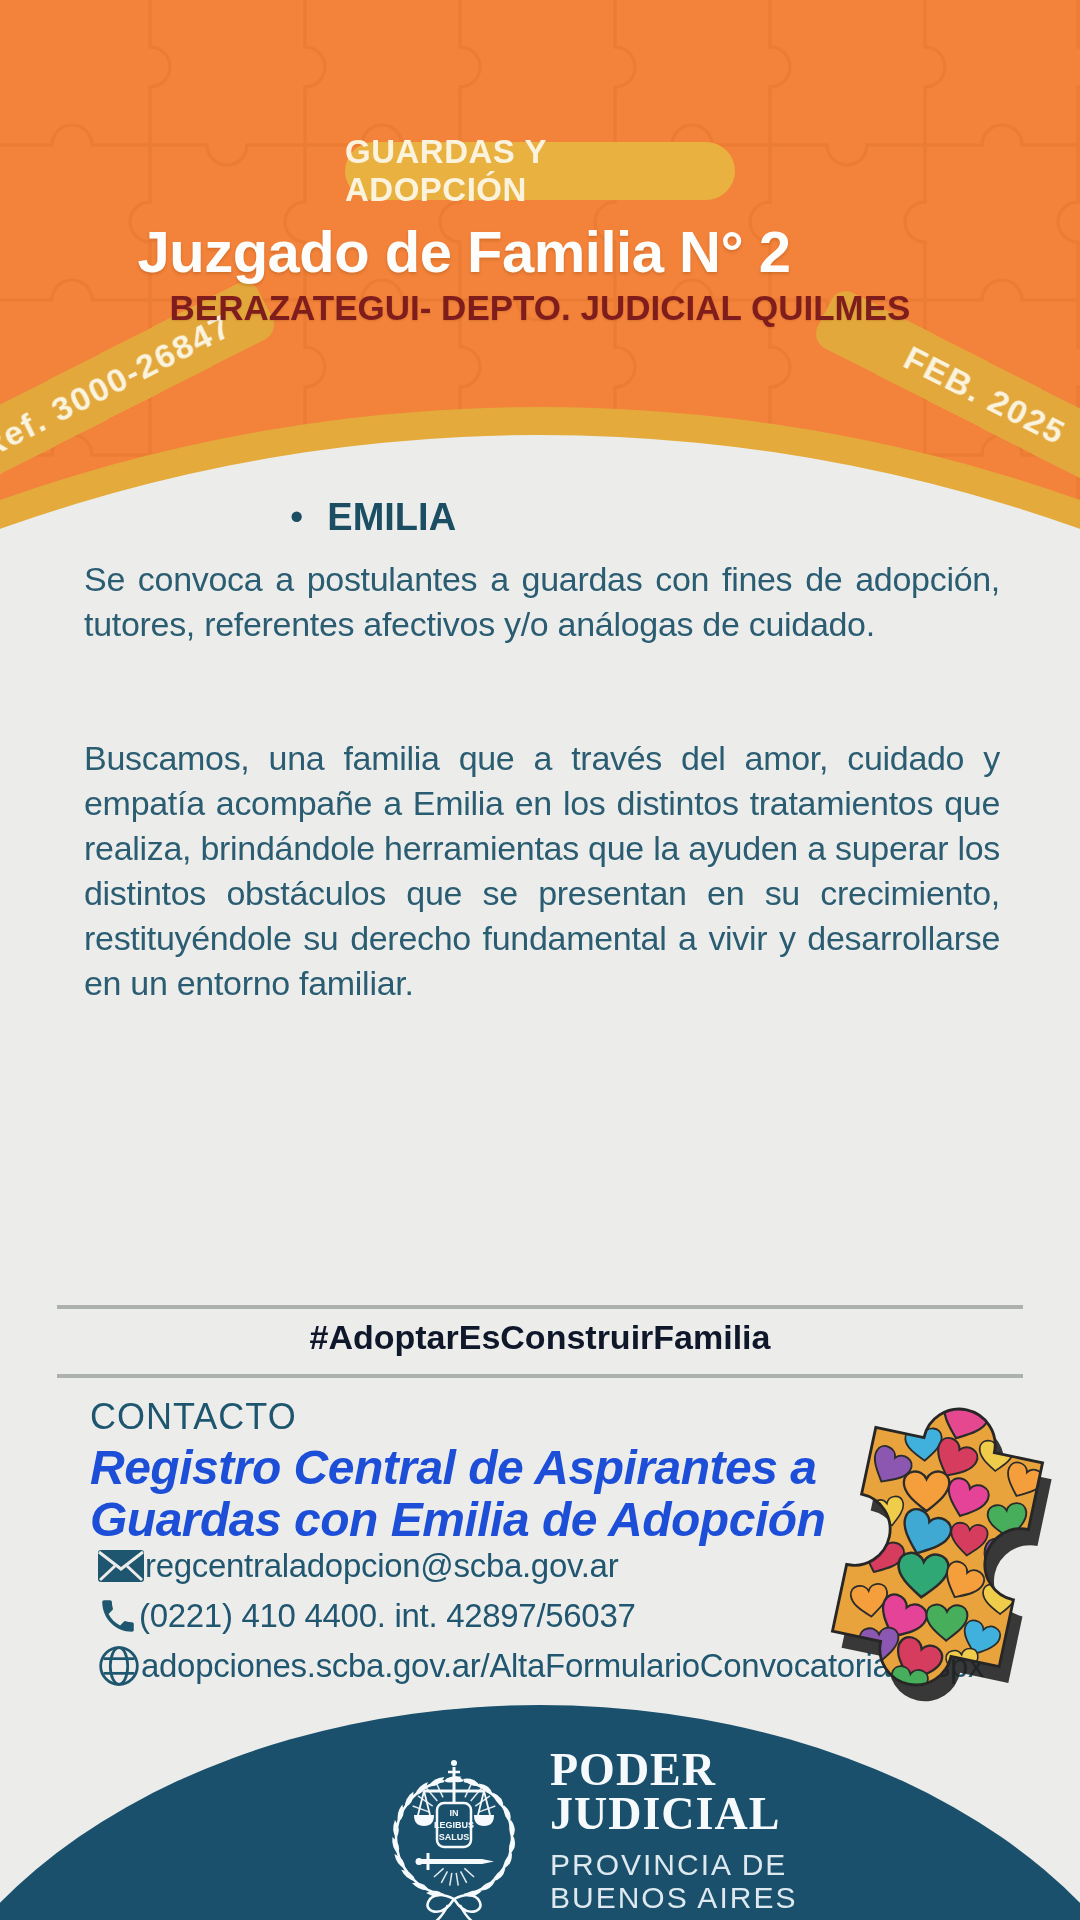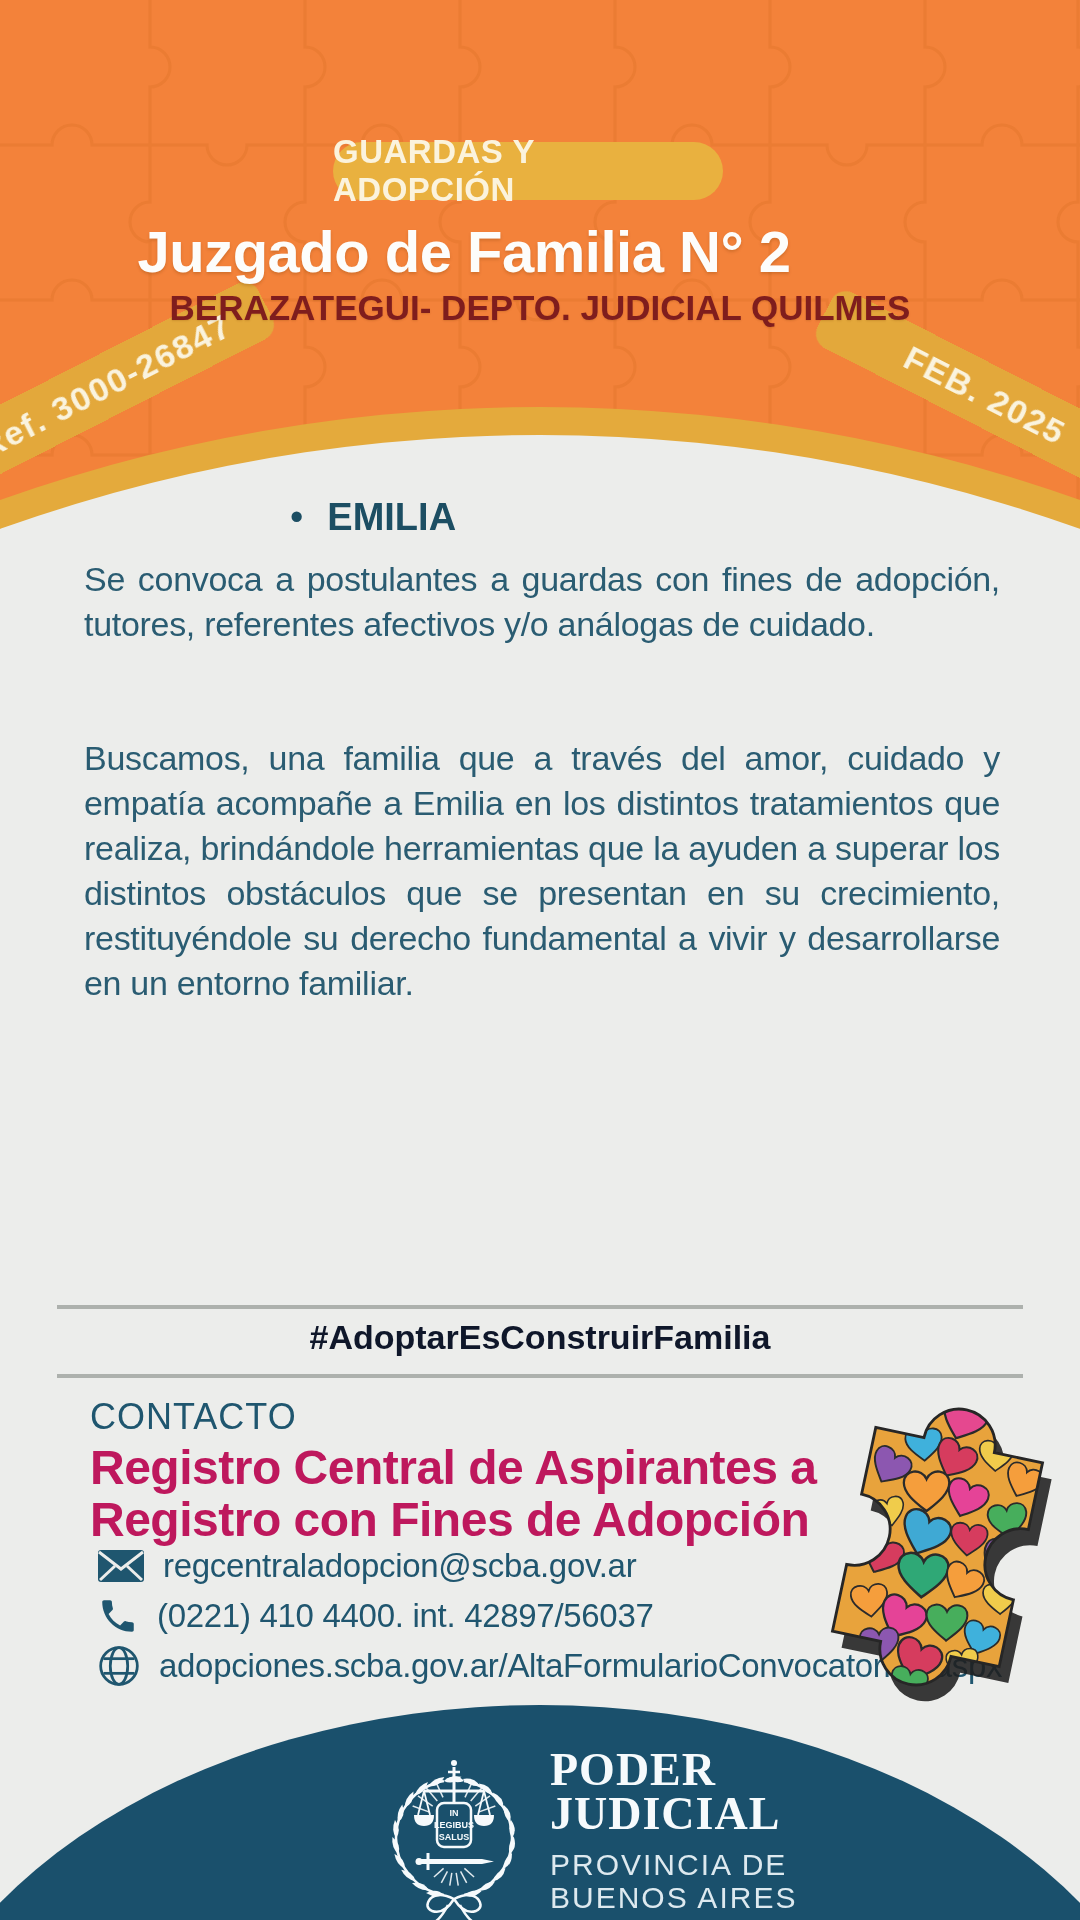--- a/index.html
+++ b/index.html
@@ -11,21 +11,21 @@
   
   .header{position:absolute;left:0;top:0;width:1080px;height:560px;overflow:hidden;background:#F3823A;z-index:1;}
   .puzzle-svg{position:absolute;left:0;top:0;}
   .gold-circle{position:absolute;left:-1074px;top:407px;width:3228px;height:3228px;border-radius:50%;background:#E4AA3C;}
   .gray-circle{position:absolute;left:-1060px;top:435px;width:3200px;height:3200px;border-radius:50%;background:#ECEDEB;}
   .chip{position:absolute;width:360px;height:62px;background:#E3A83B;border-radius:16px;
         display:flex;align-items:center;justify-content:center;
         color:#FAF3DE;font-size:34px;font-weight:bold;letter-spacing:1.5px;}
   .chip-left{left:-75px;top:355px;transform:rotate(-27deg);}
   .chip-right{left:805px;top:364px;transform:rotate(27deg);}
-  .badge{position:absolute;left:333px;top:142px;width:390px;height:58px;border-radius:29px;
+  .badge{position:absolute;left:345px;top:142px;width:390px;height:58px;border-radius:29px;
          background:#E9B13F;display:flex;align-items:center;justify-content:center;
          color:#FBF3DD;font-size:33px;font-weight:bold;letter-spacing:.5px;}
   .title{position:absolute;left:0;top:218px;width:928px;text-align:center;
          color:#FDFDFB;font-size:58px;font-weight:bold;letter-spacing:-.5px;
          text-shadow:0 2px 3px rgba(120,60,0,.25);}
   .subtitle{position:absolute;left:0;top:288px;width:1080px;text-align:center;
          color:#7f1d1d;font-size:35px;font-weight:bold;letter-spacing:0;
          text-shadow:0 1px 2px rgba(120,60,0,.2);}
   
   .content{position:absolute;left:0;top:0;width:1080px;height:1920px;z-index:2;}
@@ -34,23 +34,23 @@
   .bullet-name{font-weight:bold;}
   .body-p{position:absolute;left:84px;width:916px;margin:0;color:#2A5C72;
           font-size:34px;line-height:45px;letter-spacing:-.3px;text-align:justify;}
   .p1{top:557px;} .p2{top:736px;} .p3{top:1051px;}
   .divider{position:absolute;left:57px;width:966px;height:4px;background:#ADB1AD;}
   .div1{top:1305px;} .div2{top:1374px;}
   .hashtag{position:absolute;left:0;top:1318px;width:1080px;text-align:center;
            color:#0f172a;font-size:34px;font-weight:bold;}
   
   .contact-heading{position:absolute;left:90px;top:1396px;color:#1F566F;font-size:36px;letter-spacing:1px;}
-  .org-line{position:absolute;left:90px;color:#be185d;font-size:48px;font-weight:bold;letter-spacing:-.5px;}
+  .org-line{position:absolute;left:90px;color:#1d4ed8;font-size:48px;font-weight:bold;letter-spacing:-.5px;font-style:italic;}
   .org1{top:1440px;} .org2{top:1492px;}
-  .contact-row{position:absolute;left:97px;height:46px;display:flex;align-items:center;gap:18px;}
+  .contact-row{position:absolute;left:97px;height:46px;display:flex;align-items:center;}
   .row-email{top:1543px;} .row-phone{top:1593px;} .row-web{top:1643px;}
   .contact-row .txt{color:#20566F;font-size:33px;letter-spacing:-.3px;white-space:nowrap;}
   .cicon{flex:0 0 auto;display:block;}
   
   .hearts-wrap{position:absolute;left:795px;top:1386px;width:285px;height:322px;transform:rotate(12deg);z-index:3;}
   
   .footer-ellipse{position:absolute;left:-112px;top:1705px;width:1304px;height:900px;border-radius:50%;
                   background:#1A506C;z-index:2;}
   .emblem{position:absolute;left:383px;top:1741px;z-index:3;}
   .footer-text{position:absolute;left:550px;top:1748px;z-index:3;}
@@ -112,21 +112,21 @@
 
     <p class="body-p p1">Se convoca a postulantes a guardas con fines de adopción, tutores, referentes afectivos y/o análogas de cuidado.</p>
     <p class="body-p p2">Buscamos, una familia que a través del amor, cuidado y empatía acompañe a Emilia en los distintos tratamientos que realiza, brindándole herramientas que la ayuden a superar los distintos obstáculos que se presentan en su crecimiento, restituyéndole su derecho fundamental a vivir y desarrollarse en un entorno familiar.</p>
 
     <div class="divider div1"></div>
     <div class="hashtag">#AdoptarEsConstruirFamilia</div>
     <div class="divider div2"></div>
 
     <div class="contact-heading">CONTACTO</div>
     <div class="org-line org1">Registro Central de Aspirantes a</div>
-    <div class="org-line org2">Registro con Fines de Adopción</div>
+    <div class="org-line org2">Guardas con Emilia de Adopción</div>
 
     <div class="contact-row row-email">
       <svg class="cicon" width="48" height="34" viewBox="0 0 48 34">
         <rect x="1" y="1" width="46" height="32" rx="3" fill="#1F566F"></rect>
         <polyline points="2,3 24,20 46,3" fill="none" stroke="#ECEDEB" stroke-width="3"></polyline>
         <line x1="3" y1="31" x2="18" y2="17" stroke="#ECEDEB" stroke-width="3"></line>
         <line x1="45" y1="31" x2="30" y2="17" stroke="#ECEDEB" stroke-width="3"></line>
       </svg>
       <span class="txt">regcentraladopcion@scba.gov.ar</span>
     </div>

